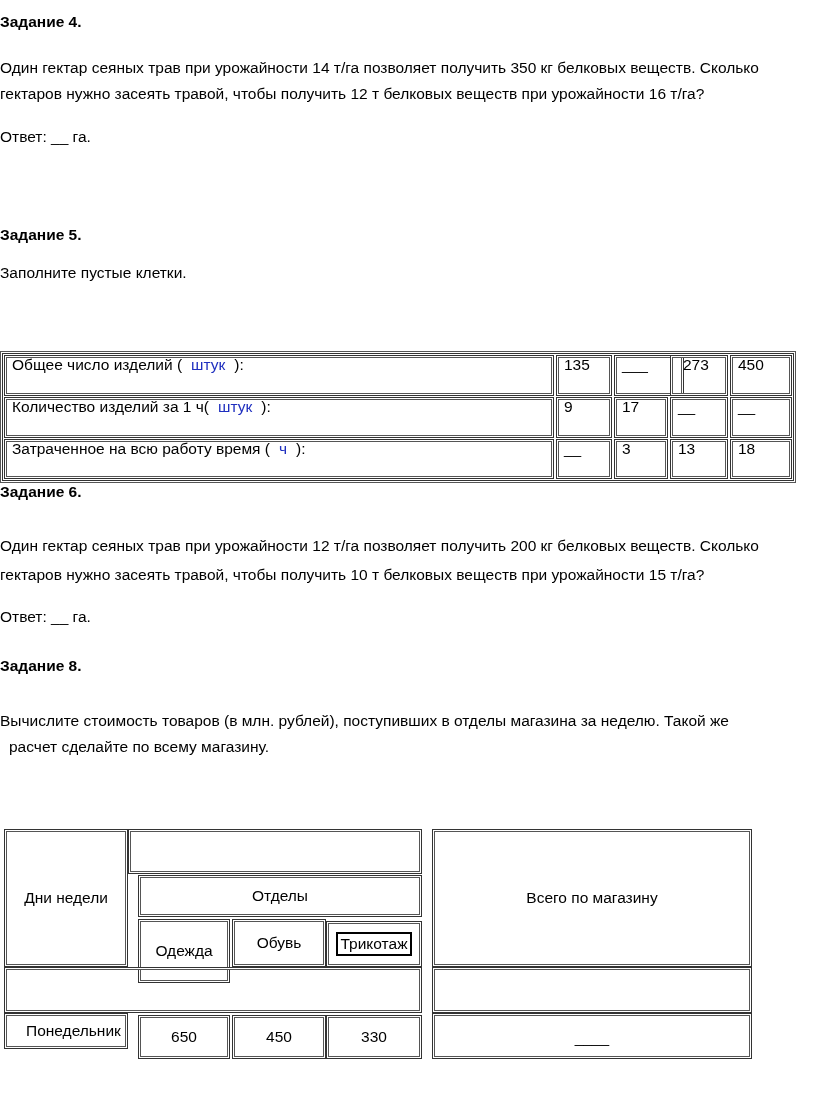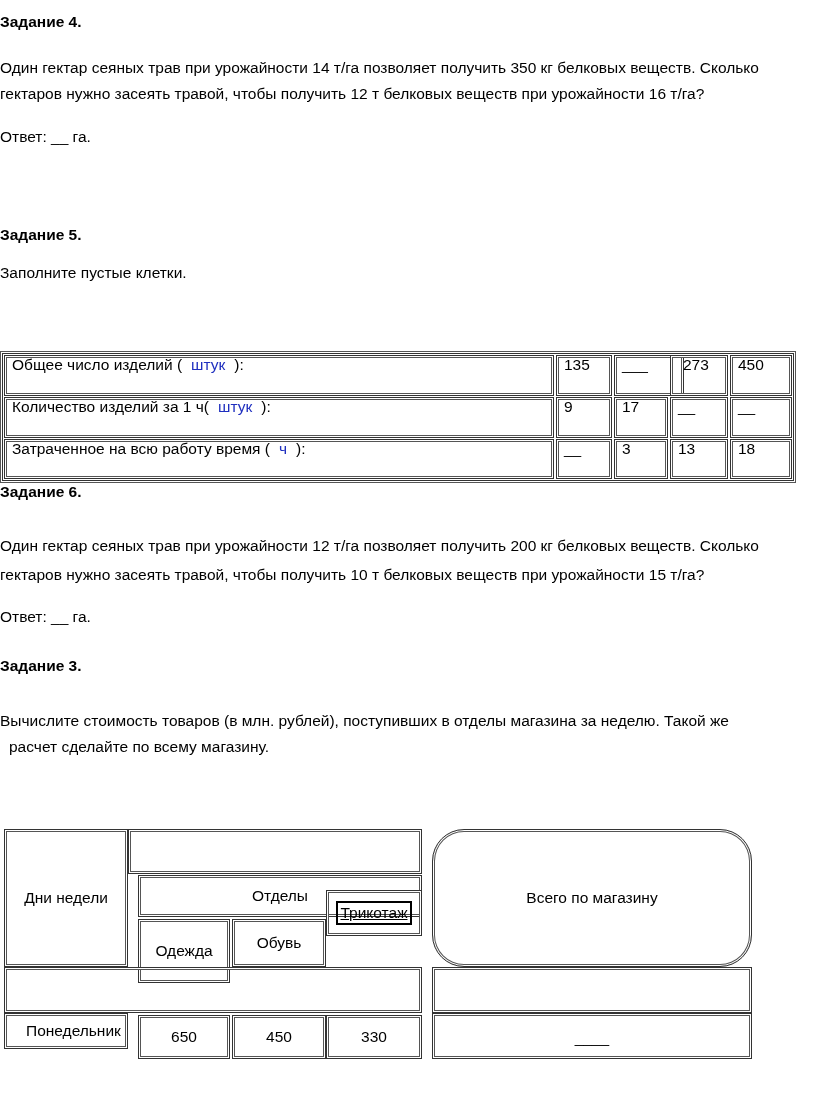--- a/index.html
+++ b/index.html
@@ -60,36 +60,36 @@
   <div class="cell" style="left:614px;top:439px;width:54px;height:40px;">3</div>
   <div class="cell" style="left:670px;top:439px;width:58px;height:40px;">13</div>
   <div class="cell" style="left:730px;top:439px;width:62px;height:40px;">18</div>
 </div>
 
 <div class="abs h" style="left:0;top:483px;">Задание 6.</div>
 <div class="abs" style="left:0;top:537px;">Один гектар сеяных трав при урожайности 12 т/га позволяет получить 200 кг белковых веществ. Сколько</div>
 <div class="abs" style="left:0;top:566px;">гектаров нужно засеять травой, чтобы получить 10 т белковых веществ при урожайности 15 т/га?</div>
 <div class="abs" style="left:0;top:608px;">Ответ: __ га.</div>
 
-<div class="abs h" style="left:0;top:657px;">Задание 3.</div>
+<div class="abs h" style="left:0;top:657px;">Задание 8.</div>
 <div class="abs" style="left:0;top:712px;">Вычислите стоимость товаров (в млн. рублей), поступивших в отделы магазина за неделю. Такой же</div>
 <div class="abs" style="left:0;top:738px;margin-left:9px;">расчет сделайте по всему магазину.</div>
 
 <div>
 
   <div class="cell center" style="left:4px;top:829px;width:124px;height:138px;">Дни недели</div>
   <div class="cell" style="left:128px;top:829px;width:294px;height:45px;"></div>
   <div class="cell center" style="left:138px;top:875px;width:284px;height:42px;text-align:right;">Отделы</div>
   <div class="cell center" style="left:138px;top:919px;width:92px;height:64px;">Одежда</div>
   <div class="cell center" style="left:232px;top:919px;width:94px;height:48px;">Обувь</div>
-  <div class="cell center" style="left:326px;top:890px;width:96px;height:46px;text-decoration:underline;">
+  <div class="cell center" style="left:326px;top:921px;width:96px;height:46px;">
     <span class="tri">Трикотаж</span>
   </div>
   <div class="cell" style="left:4px;top:967px;width:418px;height:46px;"></div>
   <div class="cell center" style="left:4px;top:1013px;width:124px;height:36px;justify-content:flex-start;padding-left:21px;">Понедельник</div>
   <div class="cell center" style="left:138px;top:1015px;width:92px;height:44px;">650</div>
   <div class="cell center" style="left:232px;top:1015px;width:94px;height:44px;">450</div>
   <div class="cell center" style="left:326px;top:1015px;width:96px;height:44px;">330</div>
 
-  <div class="cell center" style="left:432px;top:829px;width:320px;height:138px;border-radius:32px;">Всего по магазину</div>
+  <div class="cell center" style="left:432px;top:829px;width:320px;height:138px;">Всего по магазину</div>
   <div class="cell" style="left:432px;top:967px;width:320px;height:46px;"></div>
   <div class="cell center" style="left:432px;top:1013px;width:320px;height:46px;padding-top:3px;text-align:right;">____</div>
 </div>
 
 </body></html>

